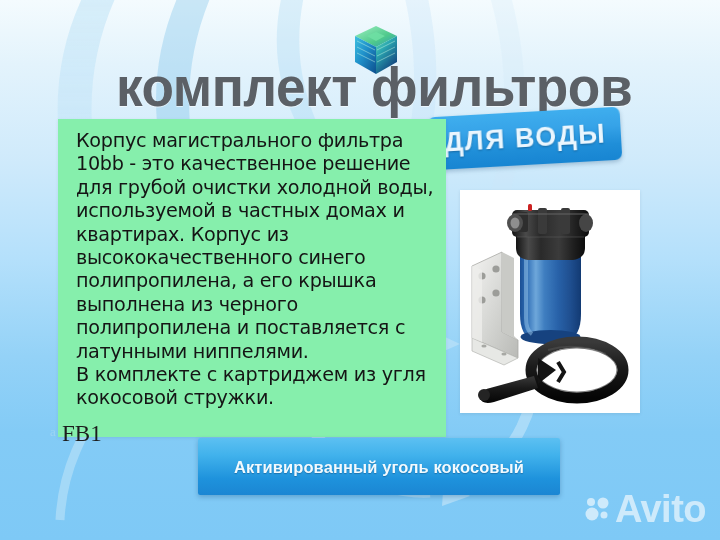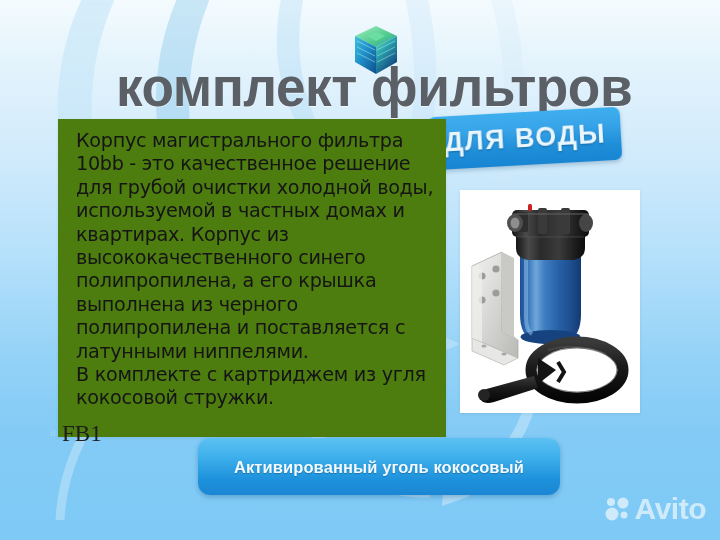--- a/index.html
+++ b/index.html
@@ -45,21 +45,21 @@
   #water-badge-label {
     color:#eaf6fe; font-size:27px; font-weight:bold; letter-spacing:1.5px;
     text-shadow:0 1px 2px rgba(10,60,100,0.45);
     white-space:nowrap;
   }
 
   
   #desc-card {
     position:absolute; left:58px; top:119px;
     width:388px; height:318px;
-    background:#4d7c0f;
+    background:#86efac;
     box-shadow:0 1px 3px rgba(60,90,120,0.12);
   }
   #desc-text {
     position:absolute; left:18px; top:10px; width:358px;
     font-size:19.2px; line-height:23.4px;
     color:#151515;
     font-family:"DejaVu Sans","Liberation Sans",sans-serif;
     letter-spacing:-0.3px;
     white-space:pre-line;
   }
@@ -80,41 +80,41 @@
     width:180px; height:223px;
     background:#ffffff;
     box-shadow:0 1px 3px rgba(60,90,120,0.14);
     overflow:hidden;
   }
 
   
   #promo-banner {
     position:absolute; left:198px; top:438px;
     width:362px; height:57px;
-    border-radius:12px;
+    border-radius:2px;
     background:linear-gradient(to bottom,#5cc0f2 0%,#41b2ec 30%,#1e92dc 72%,#1b86d3 100%);
     box-shadow:0 2px 5px rgba(15,70,115,0.3);
     display:flex; flex-direction:column;
     align-items:center; justify-content:center;
   }
   #promo-banner .line {
     color:#f2fafe; font-size:16.5px; line-height:20px; font-weight:bold;
     letter-spacing:0.1px;
     text-shadow:0 1px 1px rgba(12,62,105,0.4);
     white-space:nowrap;
   }
 
   
   #avito-watermark {
     position:absolute; right:14px; bottom:16px;
     display:flex; align-items:center; gap:5px;
     opacity:0.62;
   }
   #avito-wordmark {
-    color:#ffffff; font-size:30px; line-height:30px; font-weight:600;
+    color:#ffffff; font-size:38px; line-height:30px; font-weight:600;
     letter-spacing:-0.5px;
     font-family:"Liberation Sans","DejaVu Sans",sans-serif;
   }
 </style>
 </head>
 <body>
 
 <div id="bg-decor">
   <svg width="720" height="540" viewBox="0 0 720 540">
     <defs>

